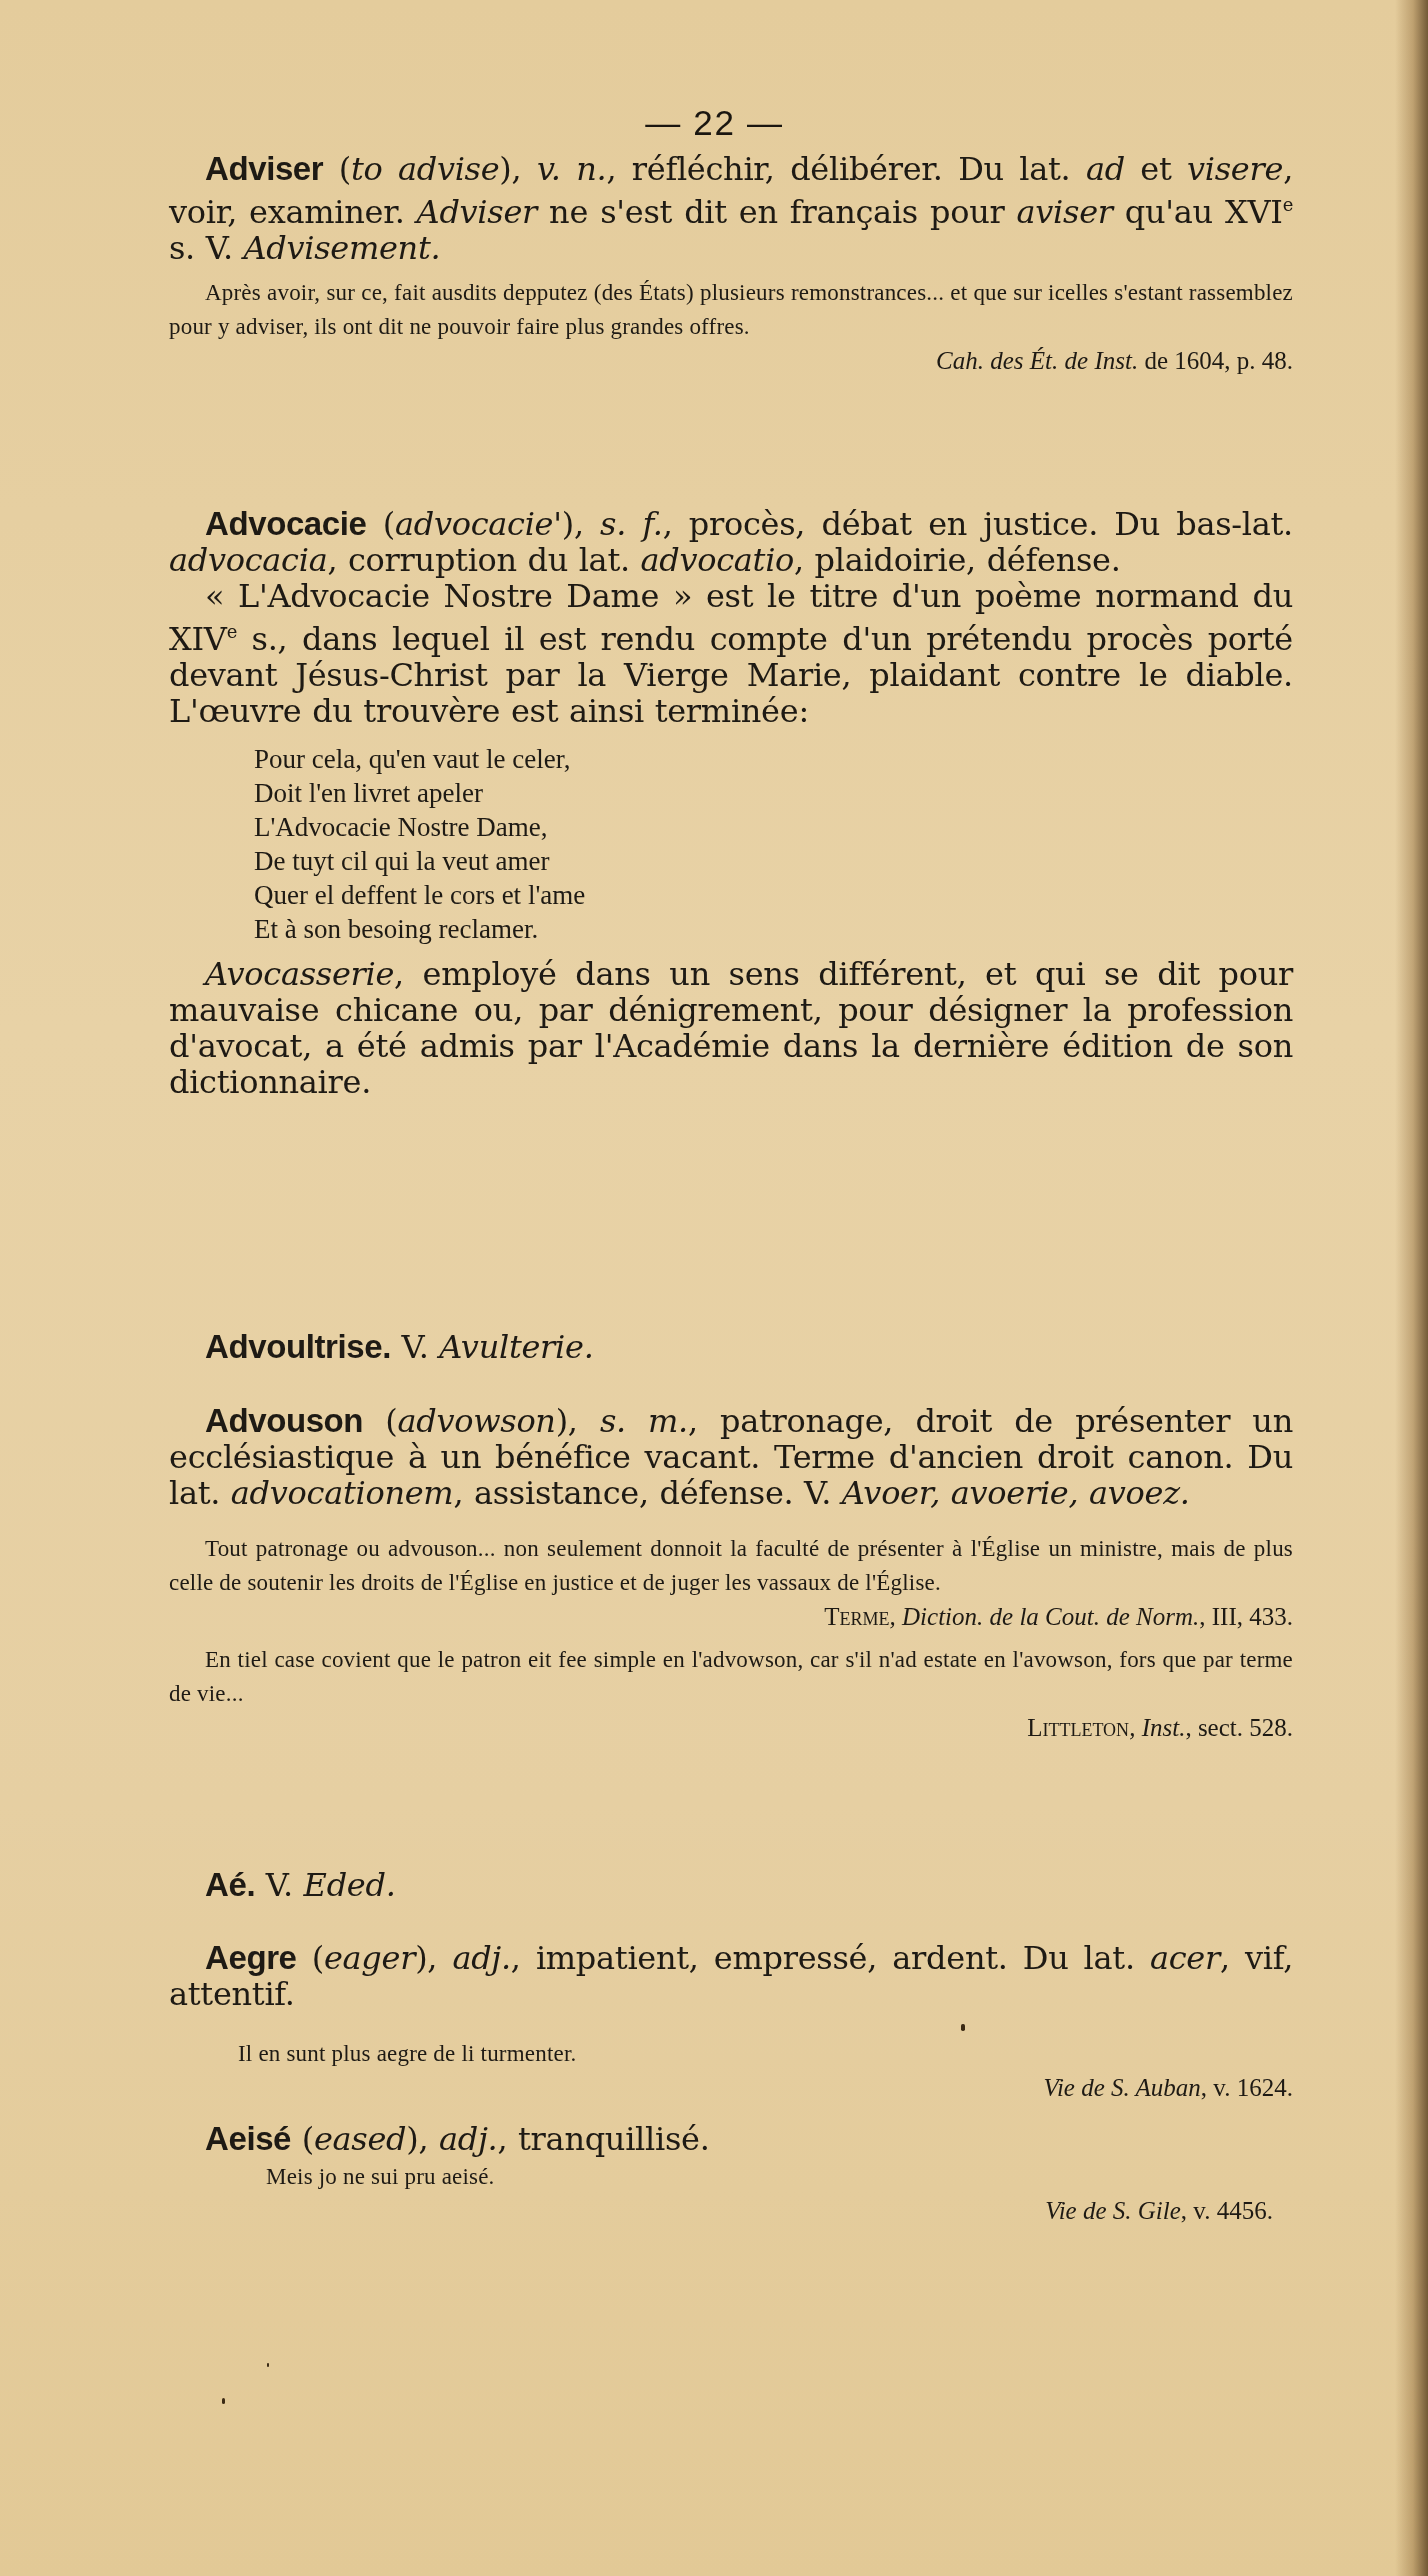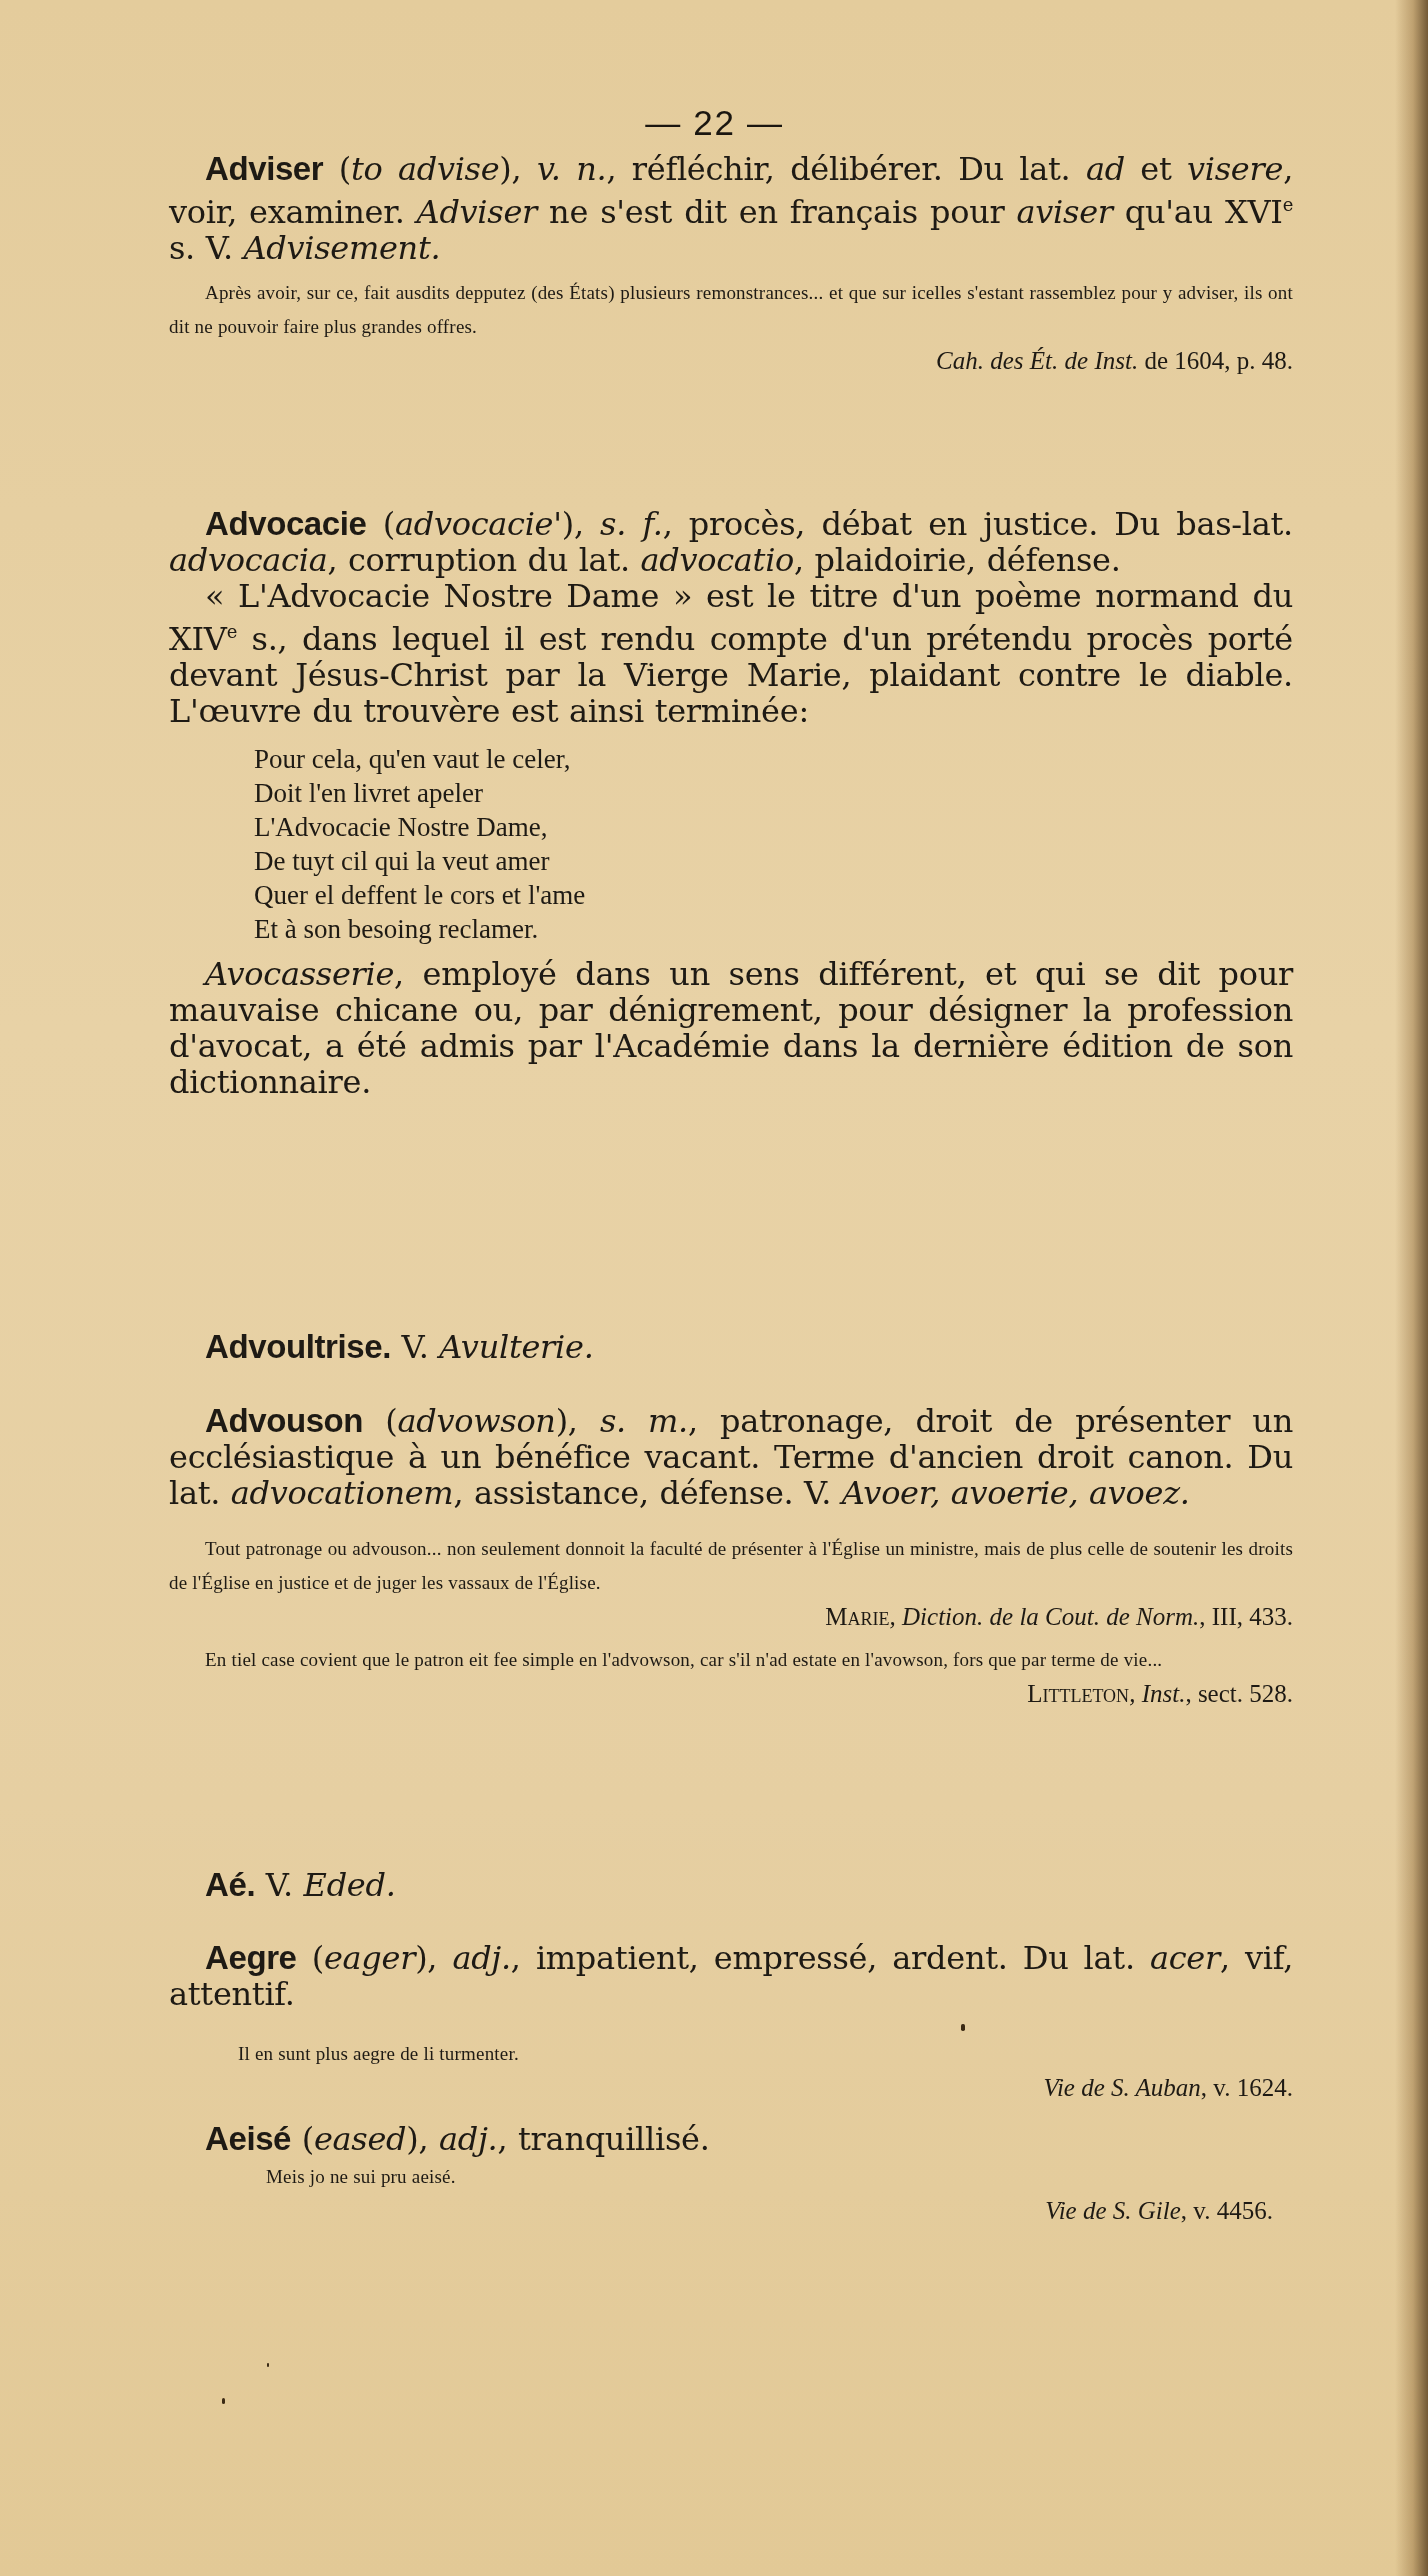--- a/index.html
+++ b/index.html
@@ -24,21 +24,21 @@
     margin: 0; font-size: 32px; line-height: 36px; text-align: justify;
     text-align-last: left; letter-spacing: -0.3px; word-spacing: 0.8px;
   }
   .indent { text-indent: 36px; }
   .hw {
     font-family: "Liberation Sans", "DejaVu Sans", sans-serif; font-weight: bold;
     font-size: 33px; letter-spacing: -0.4px;
   }
   .it { font-style: italic; }
   .quote {
-    margin: 0; font-size: 19px; line-height: 34px; text-align: justify; text-align-last: left;
+    margin: 0; font-size: 23px; line-height: 34px; text-align: justify; text-align-last: left;
     font-family: "Liberation Serif", "DejaVu Serif", serif; letter-spacing: 0.2px;
   }
   .quote.indent { text-indent: 36px; }
   .src {
     font-size: 25px; line-height: 33px; text-align: right; margin: 0;
     font-family: "Liberation Serif", "DejaVu Serif", serif;
   }
   .sc { font-variant: small-caps; }
   .verse {
     margin: 0; padding-left: 85px; font-size: 27px; line-height: 34px;
@@ -74,21 +74,21 @@
     <p class="p indent" style="margin-top:10px;"><span class="it">Avocasserie</span><span>, employé dans un sens différent, et qui se dit pour mauvaise chicane ou, par dénigrement, pour désigner la profession d'avocat, a été admis par l'Académie dans la dernière édition de son dictionnaire.</span></p>
   </div>
 
   <div class="entry" style="top:1329px;">
     <p class="p indent"><span class="hw">Advoultrise.</span><span> V. </span><span class="it">Avulterie.</span></p>
   </div>
 
   <div class="entry" style="top:1403px;">
     <p class="p indent"><span class="hw">Advouson</span><span> (</span><span class="it">advowson</span><span>), </span><span class="it">s. m.</span><span>, patronage, droit de présenter un ecclésiastique à un bénéfice vacant. Terme d'ancien droit canon. Du lat. </span><span class="it">advocationem</span><span>, assistance, défense. V. </span><span class="it">Avoer, avoerie, avoez.</span></p>
     <p class="quote indent" style="margin-top:21px;">Tout patronage ou advouson... non seulement donnoit la faculté de présenter à l'Église un ministre, mais de plus celle de soutenir les droits de l'Église en justice et de juger les vassaux de l'Église.</p>
-    <p class="src"><span class="sc">Marie</span><span class="it">, Diction. de la Cout. de Norm.</span><span>, III, 433.</span></p>
+    <p class="src"><span class="sc">Terme</span><span class="it">, Diction. de la Cout. de Norm.</span><span>, III, 433.</span></p>
     <p class="quote indent" style="margin-top:10px;">En tiel case covient que le patron eit fee simple en l'advowson, car s'il n'ad estate en l'avowson, fors que par terme de vie...</p>
     <p class="src"><span class="sc">Littleton</span><span class="it">, Inst.</span><span>, sect. 528.</span></p>
   </div>
 
   <div class="entry" style="top:1867px;">
     <p class="p indent"><span class="hw">Aé.</span><span> V. </span><span class="it">Eded.</span></p>
   </div>
 
   <div class="entry" style="top:1940px;">
     <p class="p indent"><span class="hw">Aegre</span><span> (</span><span class="it">eager</span><span>), </span><span class="it">adj.</span><span>, impatient, empressé, ardent. Du lat. </span><span class="it">acer</span><span>, vif, attentif.</span></p>

